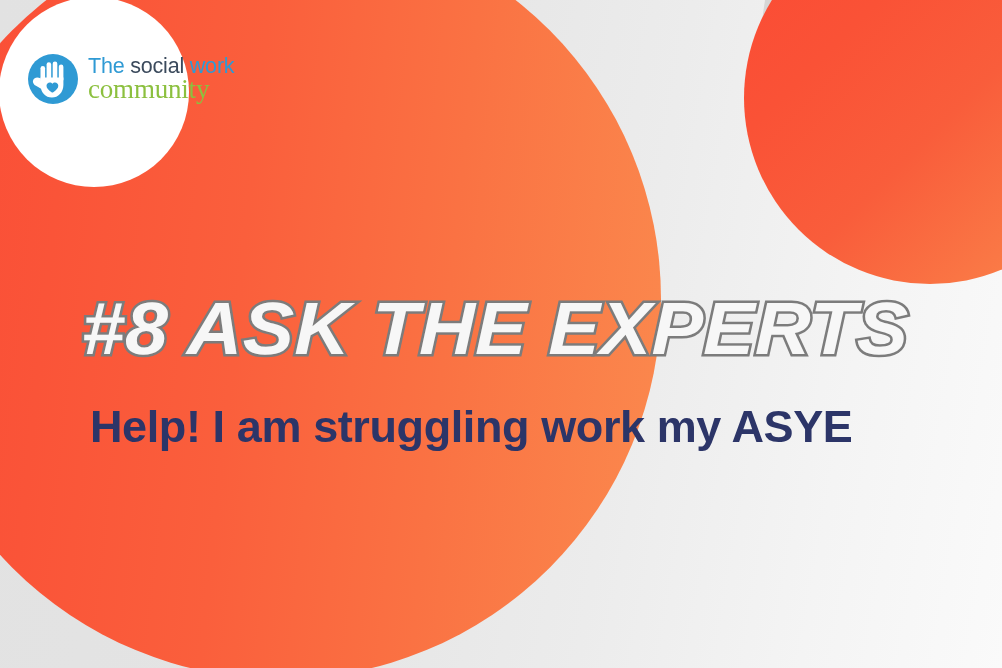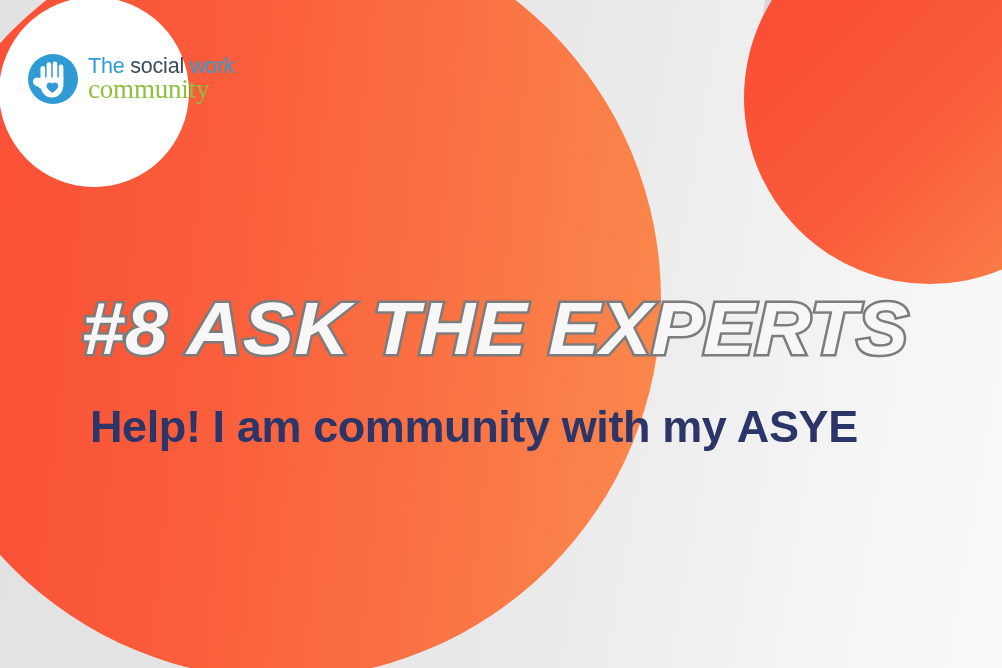--- a/index.html
+++ b/index.html
@@ -176,15 +176,15 @@
           <span class="w-work">work</span>
         </div>
         <div class="logo-line2">community</div>
       </div>
 
     </div>
   </div>
 
   <div id="headline">#8 ASK THE EXPERTS</div>
 
-  <div id="subtitle">Help! I am community with my ASYE</div>
+  <div id="subtitle">Help! I am struggling work my ASYE</div>
 
 </div>
 
 </body></html>

